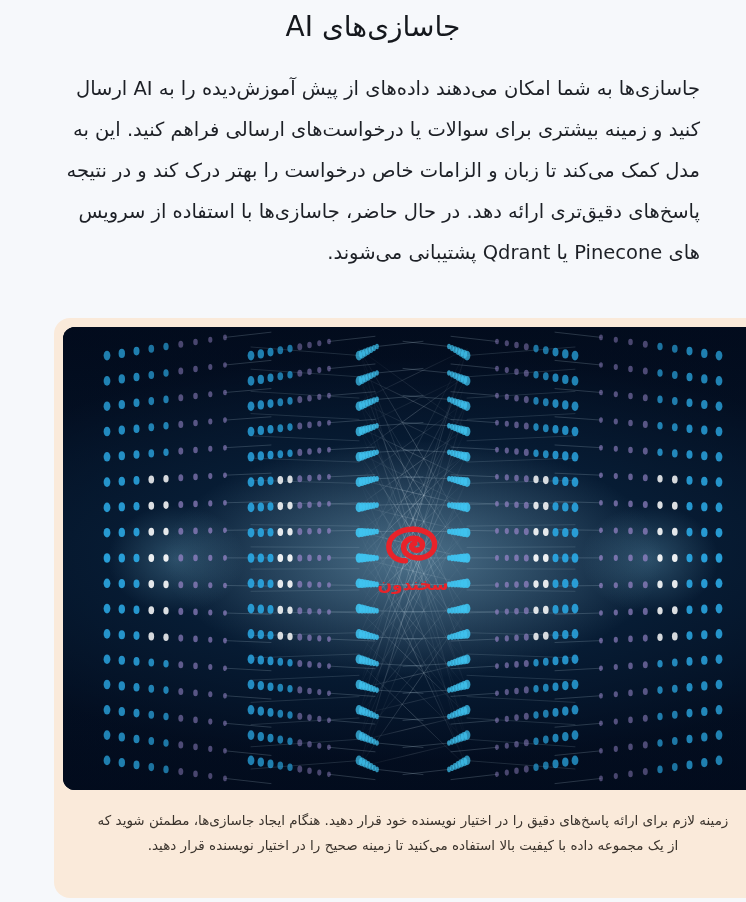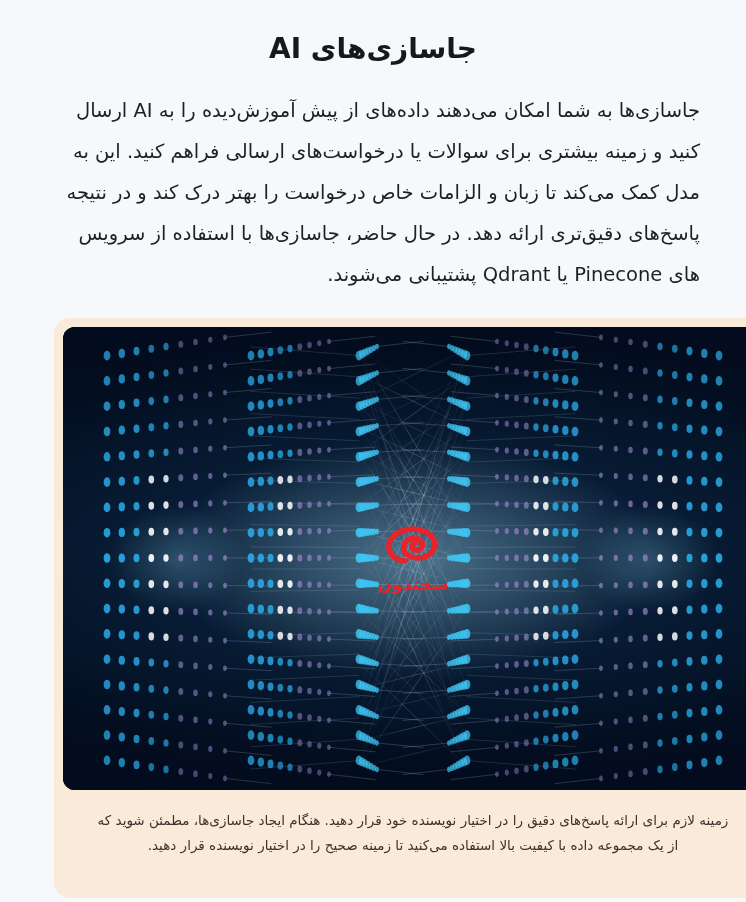--- a/index.html
+++ b/index.html
@@ -16,24 +16,24 @@
   .page {
     width: 746px;
     height: 902px;
     position: relative;
     box-sizing: border-box;
   }
 
   
   .title {
     margin: 0;
-    padding-top: 30px;
+    padding-top: 8px;
     text-align: center;
     font-size: 28px;
-    font-weight: bold;
+    font-weight: normal;
     color: #15181d;
     letter-spacing: 0;
     line-height: 1.35;
     direction: rtl;
   }
 
   
   .body-copy {
     margin: 0;
     padding: 22px 46px 0 46px;

